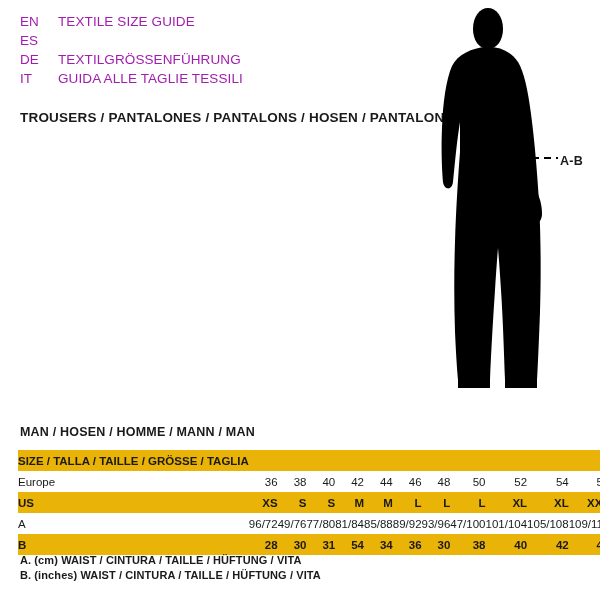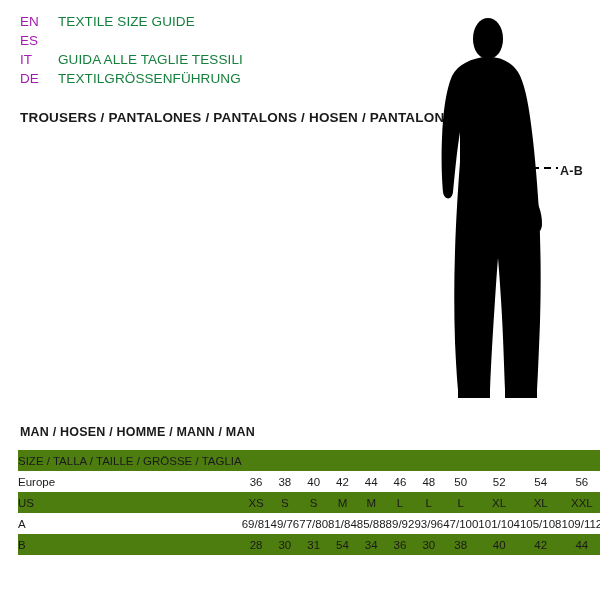--- a/index.html
+++ b/index.html
@@ -34,40 +34,40 @@
     height: 19px;
     font-size: 13.5px;
     letter-spacing: 0.1px;
   }
   .lang-code {
     width: 38px;
     flex: 0 0 38px;
     color: #a21caf;
   }
   .lang-text {
-    color: #15803d;
+    color: #a21caf;
     white-space: nowrap;
   }
 
   
   .section-title {
     position: absolute;
     left: 20px;
     top: 110px;
     font-size: 13.5px;
     font-weight: bold;
     letter-spacing: 0.2px;
     white-space: nowrap;
   }
 
   
   .figure-wrap {
     position: absolute;
     left: 400px;
-    top: 12px;
+    top: 2px;
     width: 200px;
     height: 400px;
   }
   .figure-wrap svg {
     display: block;
   }
   .ab-label {
     position: absolute;
     left: 160px;
     top: 152px;
@@ -95,29 +95,30 @@
     border-collapse: collapse;
     font-size: 11.5px;
   }
   table.size-table td {
     padding: 2px 0 2px 0;
     height: 17px;
     vertical-align: middle;
     white-space: nowrap;
   }
   table.size-table tr.shaded td {
-    background: #4d7c0f;
+    background: #eab308;
+    font-weight: bold;
   }
   td.label-col {
     width: 96px;
     padding-left: 3px;
   }
   td.val {
     width: 42px;
-    text-align: center;
+    text-align: right;
   }
 
   .footnotes {
     position: absolute;
     left: 20px;
     top: 553px;
     font-size: 11px;
     line-height: 15px;
     letter-spacing: 0.1px;
   }
@@ -133,26 +134,26 @@
 
   <div class="lang-block">
     <div class="lang-row">
       <span class="lang-code">EN</span>
       <span class="lang-text">TEXTILE SIZE GUIDE</span>
     </div>
     <div class="lang-row">
       <span class="lang-code">ES</span>
     </div>
     <div class="lang-row">
+      <span class="lang-code">DE</span>
+      <span class="lang-text">TEXTILGRÖSSENFÜHRUNG</span>
+    </div>
+    <div class="lang-row">
       <span class="lang-code">IT</span>
       <span class="lang-text">GUIDA ALLE TAGLIE TESSILI</span>
-    </div>
-    <div class="lang-row">
-      <span class="lang-code">DE</span>
-      <span class="lang-text">TEXTILGRÖSSENFÜHRUNG</span>
     </div>
   </div>
 
   <div class="section-title">TROUSERS / PANTALONES / PANTALONS / HOSEN / PANTALONI</div>
 
   <div class="figure-wrap">
     <svg width="200" height="400" viewBox="0 0 200 400">
 
       <path fill="#000000" d="M88,6 C80,6 73,14 73,27 C73,38 79,47 88,47 C97,47 103,38 103,27 C103,14 96,6 88,6 Z"></path>
 
@@ -232,21 +233,21 @@
       <td class="val">M</td>
       <td class="val">L</td>
       <td class="val">L</td>
       <td class="val">L</td>
       <td class="val">XL</td>
       <td class="val">XL</td>
       <td class="val">XXL</td>
     </tr>
     <tr>
       <td class="label-col">A</td>
-      <td class="val">69/81</td>
+      <td class="val">96/72</td>
       <td class="val">49/76</td>
       <td class="val">77/80</td>
       <td class="val">81/84</td>
       <td class="val">85/88</td>
       <td class="val">89/92</td>
       <td class="val">93/96</td>
       <td class="val">47/100</td>
       <td class="val">101/104</td>
       <td class="val">105/108</td>
       <td class="val">109/112</td>
@@ -261,14 +262,18 @@
       <td class="val">36</td>
       <td class="val">30</td>
       <td class="val">38</td>
       <td class="val">40</td>
       <td class="val">42</td>
       <td class="val">44</td>
     </tr>
   </tbody>
     </table>
 
+  <div class="footnotes">
+    <div>A. (cm) WAIST / CINTURA / TAILLE / HÜFTUNG / VITA</div>
+    <div>B. (inches) WAIST / CINTURA / TAILLE / HÜFTUNG / VITA</div>
+  </div>
 
 </div>
 
 </body></html>

